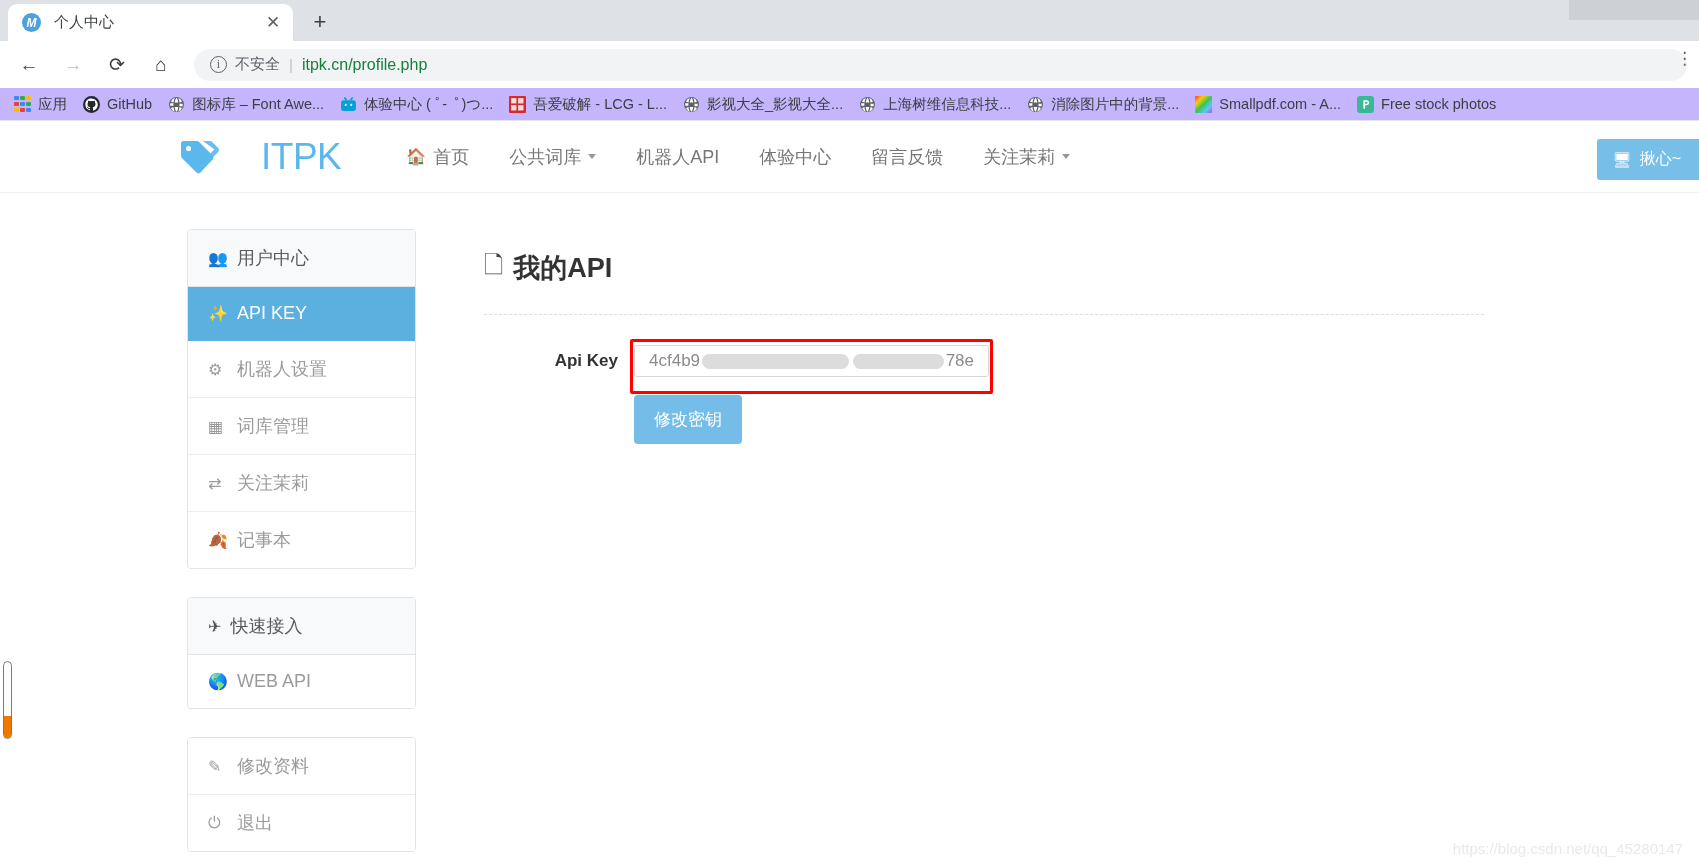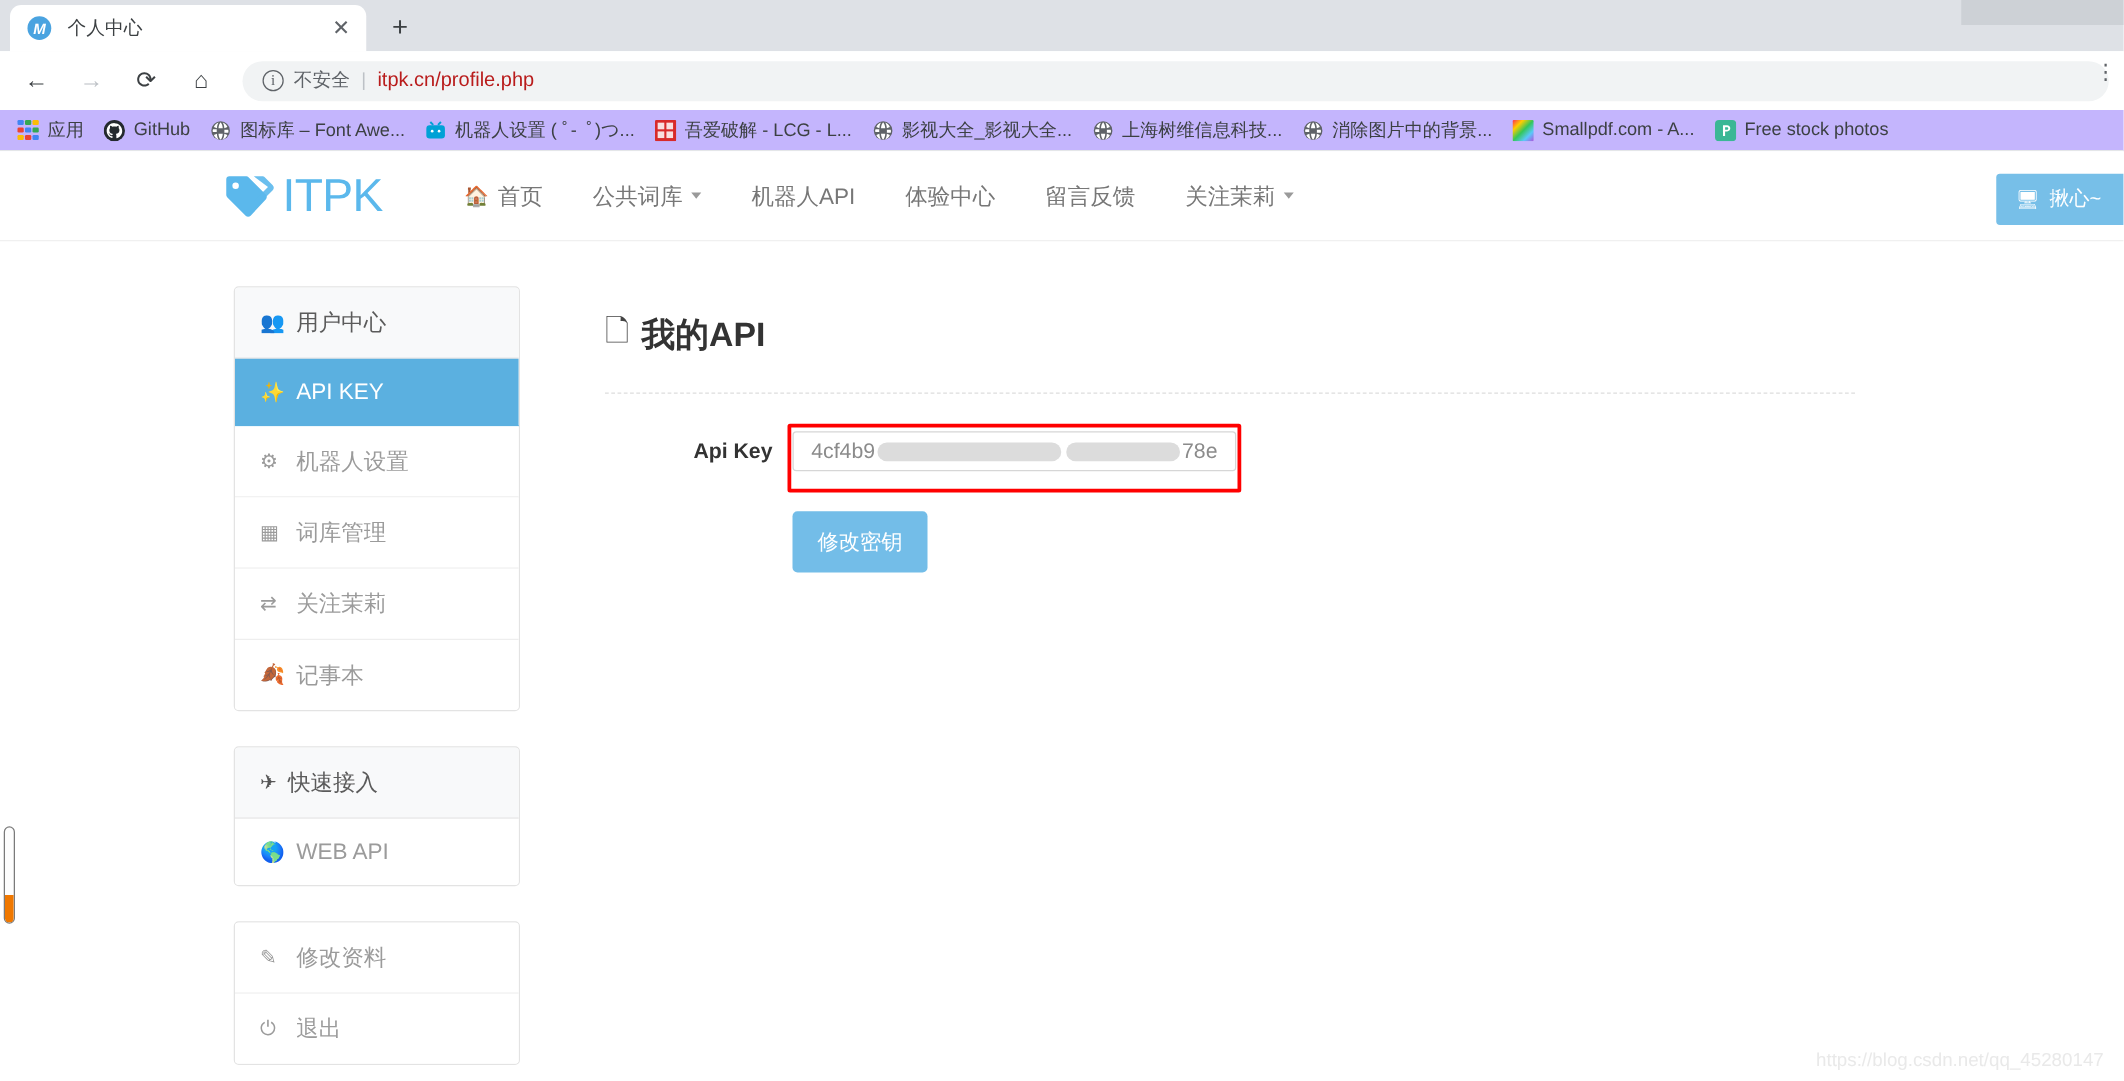--- a/index.html
+++ b/index.html
@@ -92,21 +92,21 @@
   }
   .info-icon {
     width: 17px; height: 17px;
     border: 1.6px solid #5f6368; border-radius: 50%;
     color: #5f6368; font-size: 12px; line-height: 14px;
     text-align: center; flex: 0 0 auto;
     font-family: "Liberation Serif", serif;
   }
   .omni-warn { font-size: 15px; color: #5f6368; margin-left: 8px; white-space: nowrap; }
   .omni-sep { color: #bdc1c6; margin: 0 9px; font-size: 15px; }
-  .omni-url { font-size: 16px; color: #b91c1c; white-space: nowrap; }
+  .omni-url { font-size: 16px; color: #15803d; white-space: nowrap; }
   .toolbar-right {
     position: absolute; right: 6px; top: 7px;
     color: #5f6368; font-size: 17px;
   }
 
   .bookmarks {
     height: 33px;
     background: #c4b5fd;
     display: flex;
     align-items: center;
@@ -141,21 +141,21 @@
   }
   .site-header {
     height: 72px;
     background: #ffffff;
     border-bottom: 1px solid #f0f0f0;
     display: flex;
     align-items: center;
     padding-left: 178px;
     position: relative;
   }
-  .brand { display: flex; align-items: center; }
+  .brand { display: flex; align-items: center; gap: 35px; }
   .brand-mark { width: 42px; height: 36px; flex: 0 0 auto; }
   .brand-text {
     font-size: 37px; color: #5bb8ec; letter-spacing: -0.5px;
     margin-left: 6px; font-weight: 300;
   }
   .main-nav { display: flex; align-items: center; margin-left: 45px; }
   .nav-item {
     font-size: 18px; color: #777777;
     padding: 0 20px;
     display: flex; align-items: center;
@@ -298,21 +298,20 @@
   .btn-row { display: flex; margin-top: 18px; }
   .btn-offset { width: 150px; flex: 0 0 auto; }
   .btn-primary {
     background: #73bde8;
     color: #ffffff;
     font-size: 17px;
     padding: 13px 20px;
     border-radius: 4px;
     border: none;
     display: inline-block;
-    margin-top: 14px;
   }
 
   .watermark {
     position: absolute;
     right: 16px;
     bottom: 8px;
     font-size: 15px;
     color: #e9e9e9;
     white-space: nowrap;
   }
@@ -399,21 +398,21 @@
       <span class="bm-label">图标库 – Font Awe...</span>
     </div>
 
     <div class="bm">
       <svg class="bm-ico" viewBox="0 0 16 16">
         <rect x="1" y="4" width="14" height="10" rx="2.5" fill="#00a1d6"></rect>
         <path d="M4 1.5l2.2 2.2M12 1.5L9.8 3.7" stroke="#00a1d6" stroke-width="1.5" fill="none"></path>
         <circle cx="5.4" cy="8.4" r="1" fill="#fff"></circle>
           <circle cx="10.6" cy="8.4" r="1" fill="#fff"></circle>
       </svg>
-      <span class="bm-label">机器人设置 ( ﾟ- ﾟ)つ...</span>
+      <span class="bm-label">体验中心 ( ﾟ- ﾟ)つ...</span>
     </div>
 
     <div class="bm">
       <svg class="bm-ico" viewBox="0 0 16 16">
         <rect width="16" height="16" rx="1" fill="#d82a2a"></rect>
         <rect x="2" y="2" width="5" height="5" fill="#fff" opacity=".85"></rect>
         <rect x="8.6" y="2" width="5" height="5" fill="#fff" opacity=".85"></rect>
         <rect x="2" y="8.6" width="5" height="5" fill="#fff" opacity=".85"></rect>
         <rect x="8.6" y="8.6" width="5" height="5" fill="#fff" opacity=".85"></rect>
       </svg>

